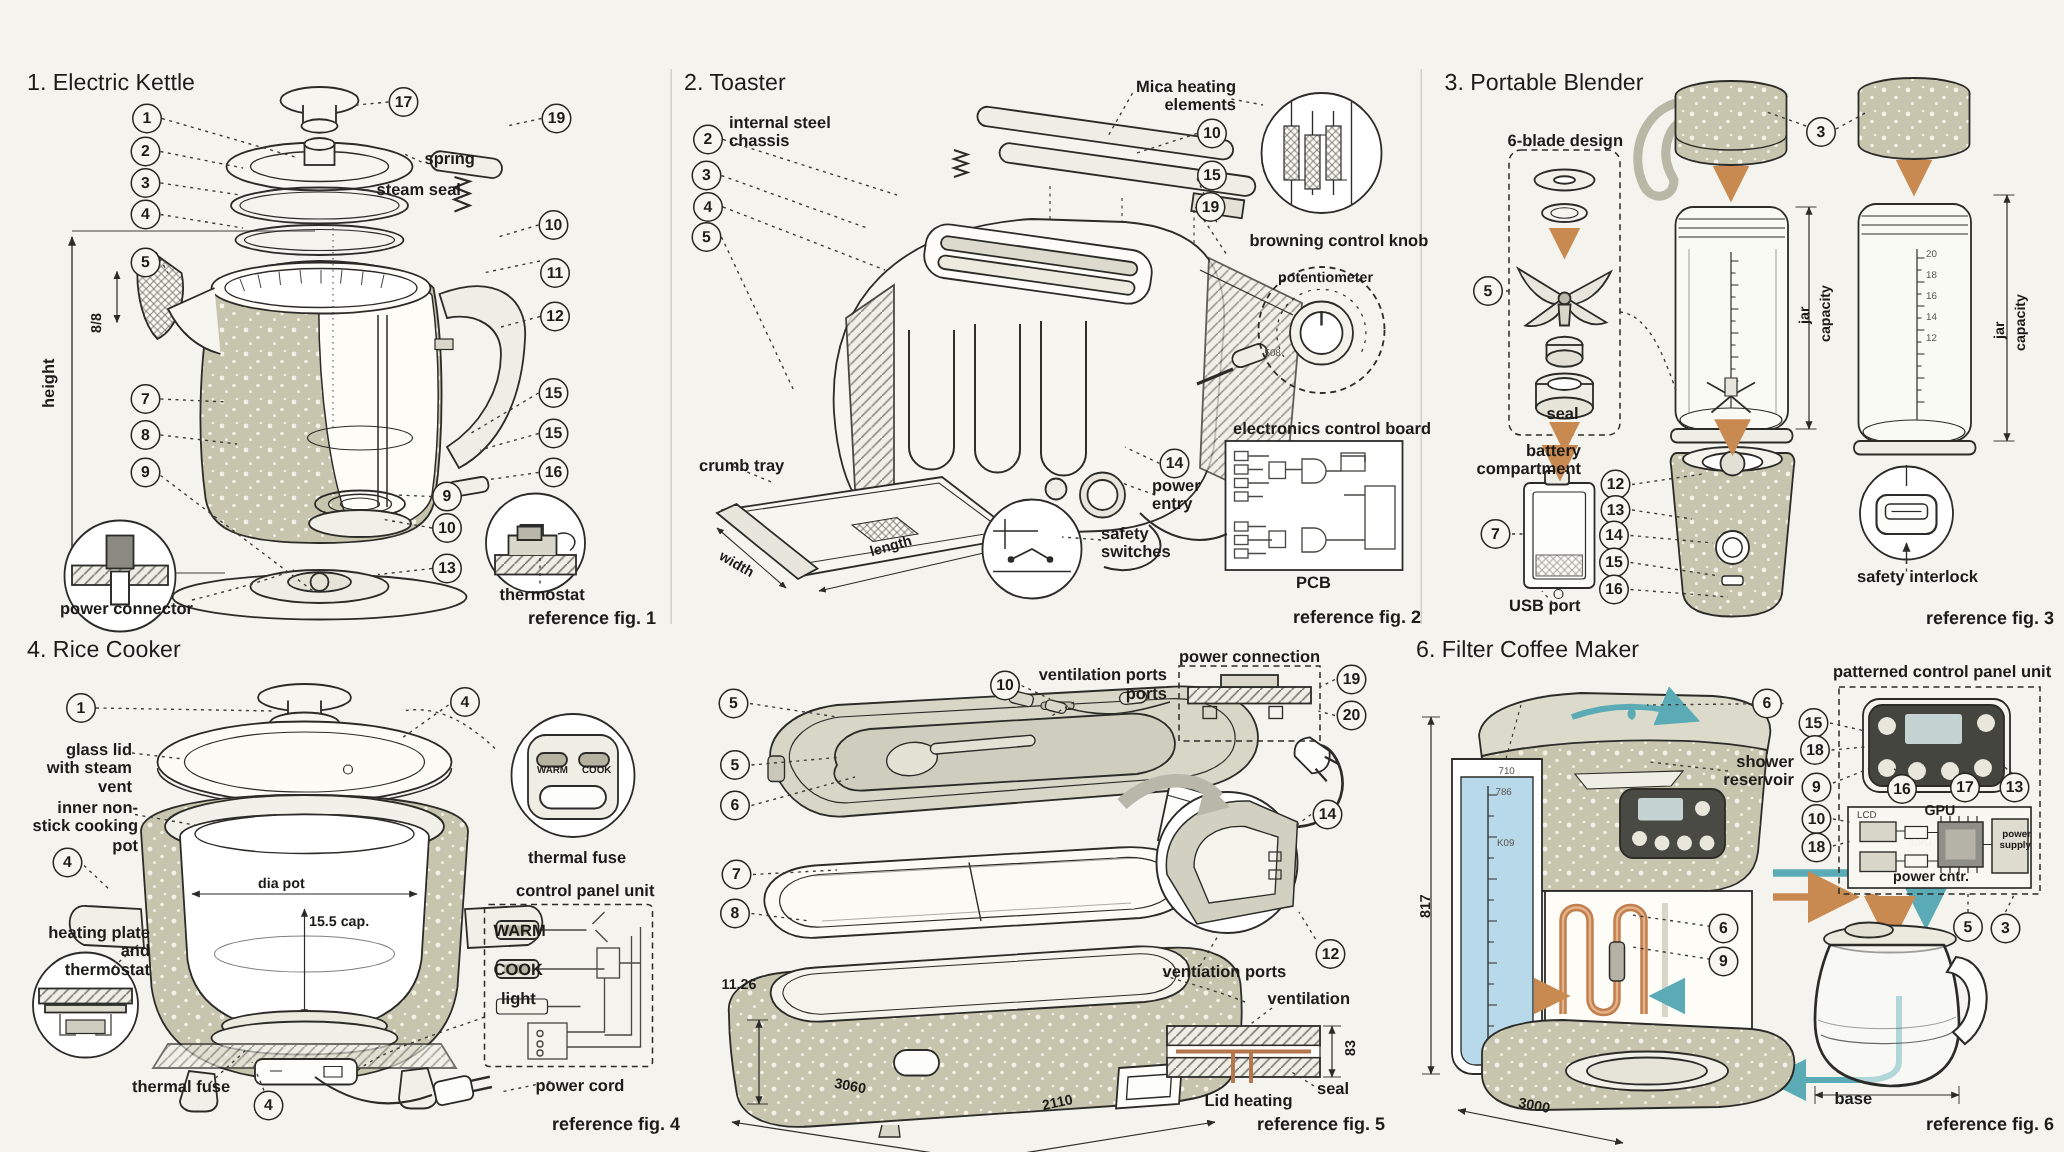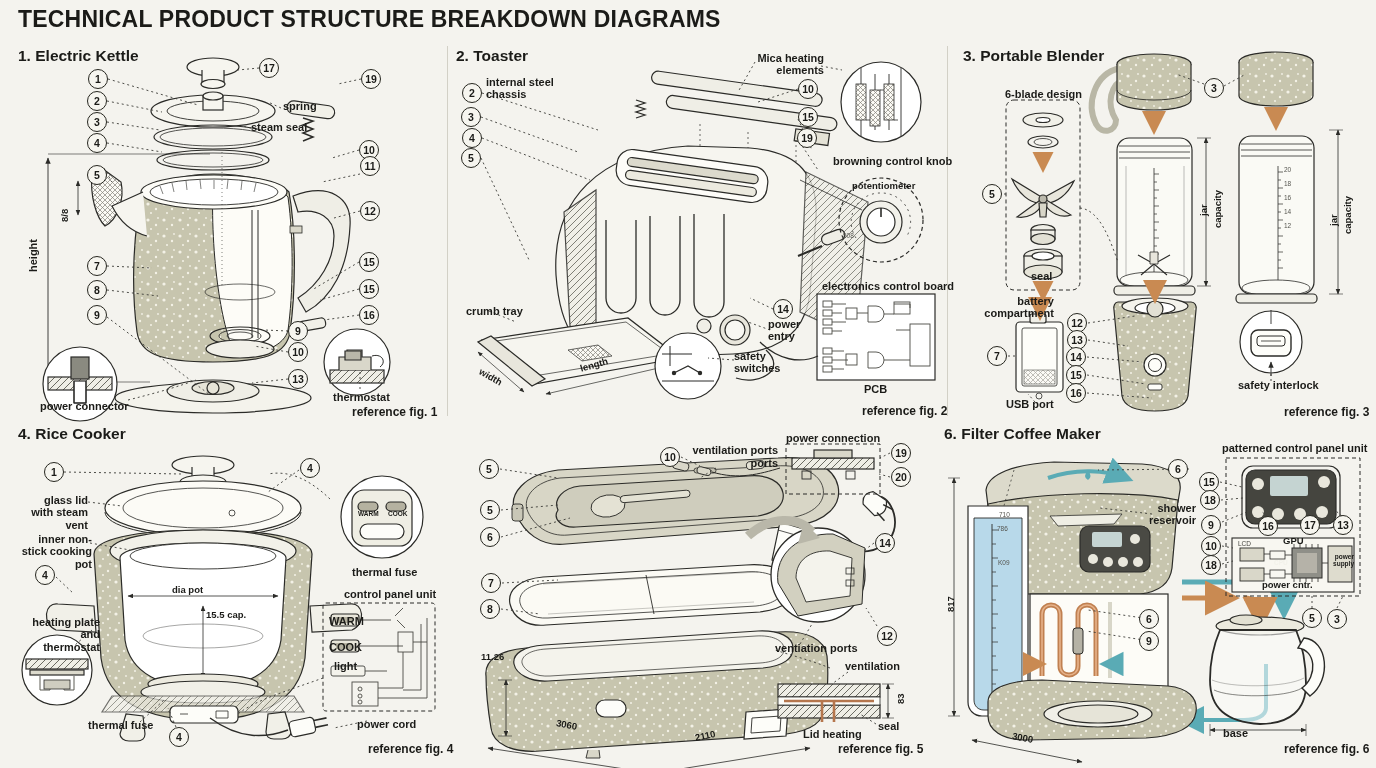--- a/index.html
+++ b/index.html
@@ -1,18 +1,18 @@
 <!DOCTYPE html>
 <html><head>
 <meta charset="utf-8">
 <style>
   html,body{margin:0;padding:0;background:#e8e7e2}
   .canvas{position:relative;width:1376px;height:768px;background:#f4f3ee;font-family:"Liberation Sans",sans-serif;color:#1b1b18;overflow:hidden}
   .t-main{position:absolute;left:18px;top:6px;font-weight:800;font-size:23px;letter-spacing:.2px;white-space:nowrap}
-  .t-sec{position:absolute;font-weight:700;font-size:15.5px;white-space:nowrap;z-index:6}
+  .t-sec{position:absolute;font-weight:400;font-size:15.5px;white-space:nowrap;z-index:6}
   .ref{position:absolute;font-size:12px;font-weight:700;white-space:nowrap;z-index:6}
   .co{position:absolute;width:20px;height:20px;border:1.5px solid #26261f;border-radius:50%;background:#f6f5ef;display:flex;align-items:center;justify-content:center;font-size:10.5px;font-weight:700;z-index:7;box-sizing:border-box}
   .lb{position:absolute;font-size:11px;font-weight:700;line-height:1.12;z-index:6;white-space:pre-line}
   .lb.sm{font-size:9.5px}
   .lb.xs{font-size:6.5px;font-weight:400;color:#55554f}
   .lb.c{text-align:right}
   .lb.r{text-align:right}
   .vert{transform:rotate(-90deg);transform-origin:left top;white-space:nowrap}
   svg.pnl,svg.ovl{position:absolute;overflow:visible}
   .vline{position:absolute;width:1px;background:#d2d0c6;top:46px;height:370px;z-index:1}
@@ -45,21 +45,20 @@
       </marker>
       <marker id="aho" markerWidth="9" markerHeight="9" refX="5" refY="3.5" orient="auto-start-reverse">
         <path d="M0,0 L7,3.5 L0,7 Z" fill="#c98a52"></path>
       </marker>
       <marker id="aht" markerWidth="9" markerHeight="9" refX="5" refY="3.5" orient="auto-start-reverse">
         <path d="M0,0 L7,3.5 L0,7 Z" fill="#5aabb5"></path>
       </marker>
     </defs>
   </svg>
 
-  <div class="t-main">TECHNICAL PRODUCT STRUCTURE BREAKDOWN DIAGRAMS</div>
   <div class="vline" style="left:447px"></div>
   <div class="vline" style="left:947px"></div>
 
   
   <div class="t-sec" style="left:18px;top:47px">1. Electric Kettle</div>
   <div class="t-sec" style="left:456px;top:47px">2. Toaster</div>
   <div class="t-sec" style="left:963px;top:47px">3. Portable Blender</div>
   <div class="t-sec" style="left:18px;top:425px">4. Rice Cooker</div>
   <div class="t-sec" style="left:944px;top:425px">6. Filter Coffee Maker</div>
 
@@ -557,21 +556,21 @@
   <span class="co" style="left:87px;top:91px">2</span>
   <span class="co" style="left:87px;top:112px">3</span>
   <span class="co" style="left:87px;top:133px">4</span>
   <span class="co" style="left:87px;top:165px">5</span>
   <span class="co" style="left:87px;top:256px">7</span>
   <span class="co" style="left:87px;top:280px">8</span>
   <span class="co" style="left:87px;top:305px">9</span>
   <span class="co" style="left:259px;top:58px">17</span>
   <span class="co" style="left:361px;top:69px">19</span>
   <span class="co" style="left:359px;top:140px">10</span>
-  <span class="co" style="left:360px;top:156px">11</span>
+  <span class="co" style="left:360px;top:172px">11</span>
   <span class="co" style="left:360px;top:201px">12</span>
   <span class="co" style="left:359px;top:252px">15</span>
   <span class="co" style="left:359px;top:279px">15</span>
   <span class="co" style="left:359px;top:305px">16</span>
   <span class="co" style="left:288px;top:321px">9</span>
   <span class="co" style="left:288px;top:342px">10</span>
   <span class="co" style="left:288px;top:369px">13</span>
 
   
   <span class="co" style="left:462px;top:83px">2</span>

